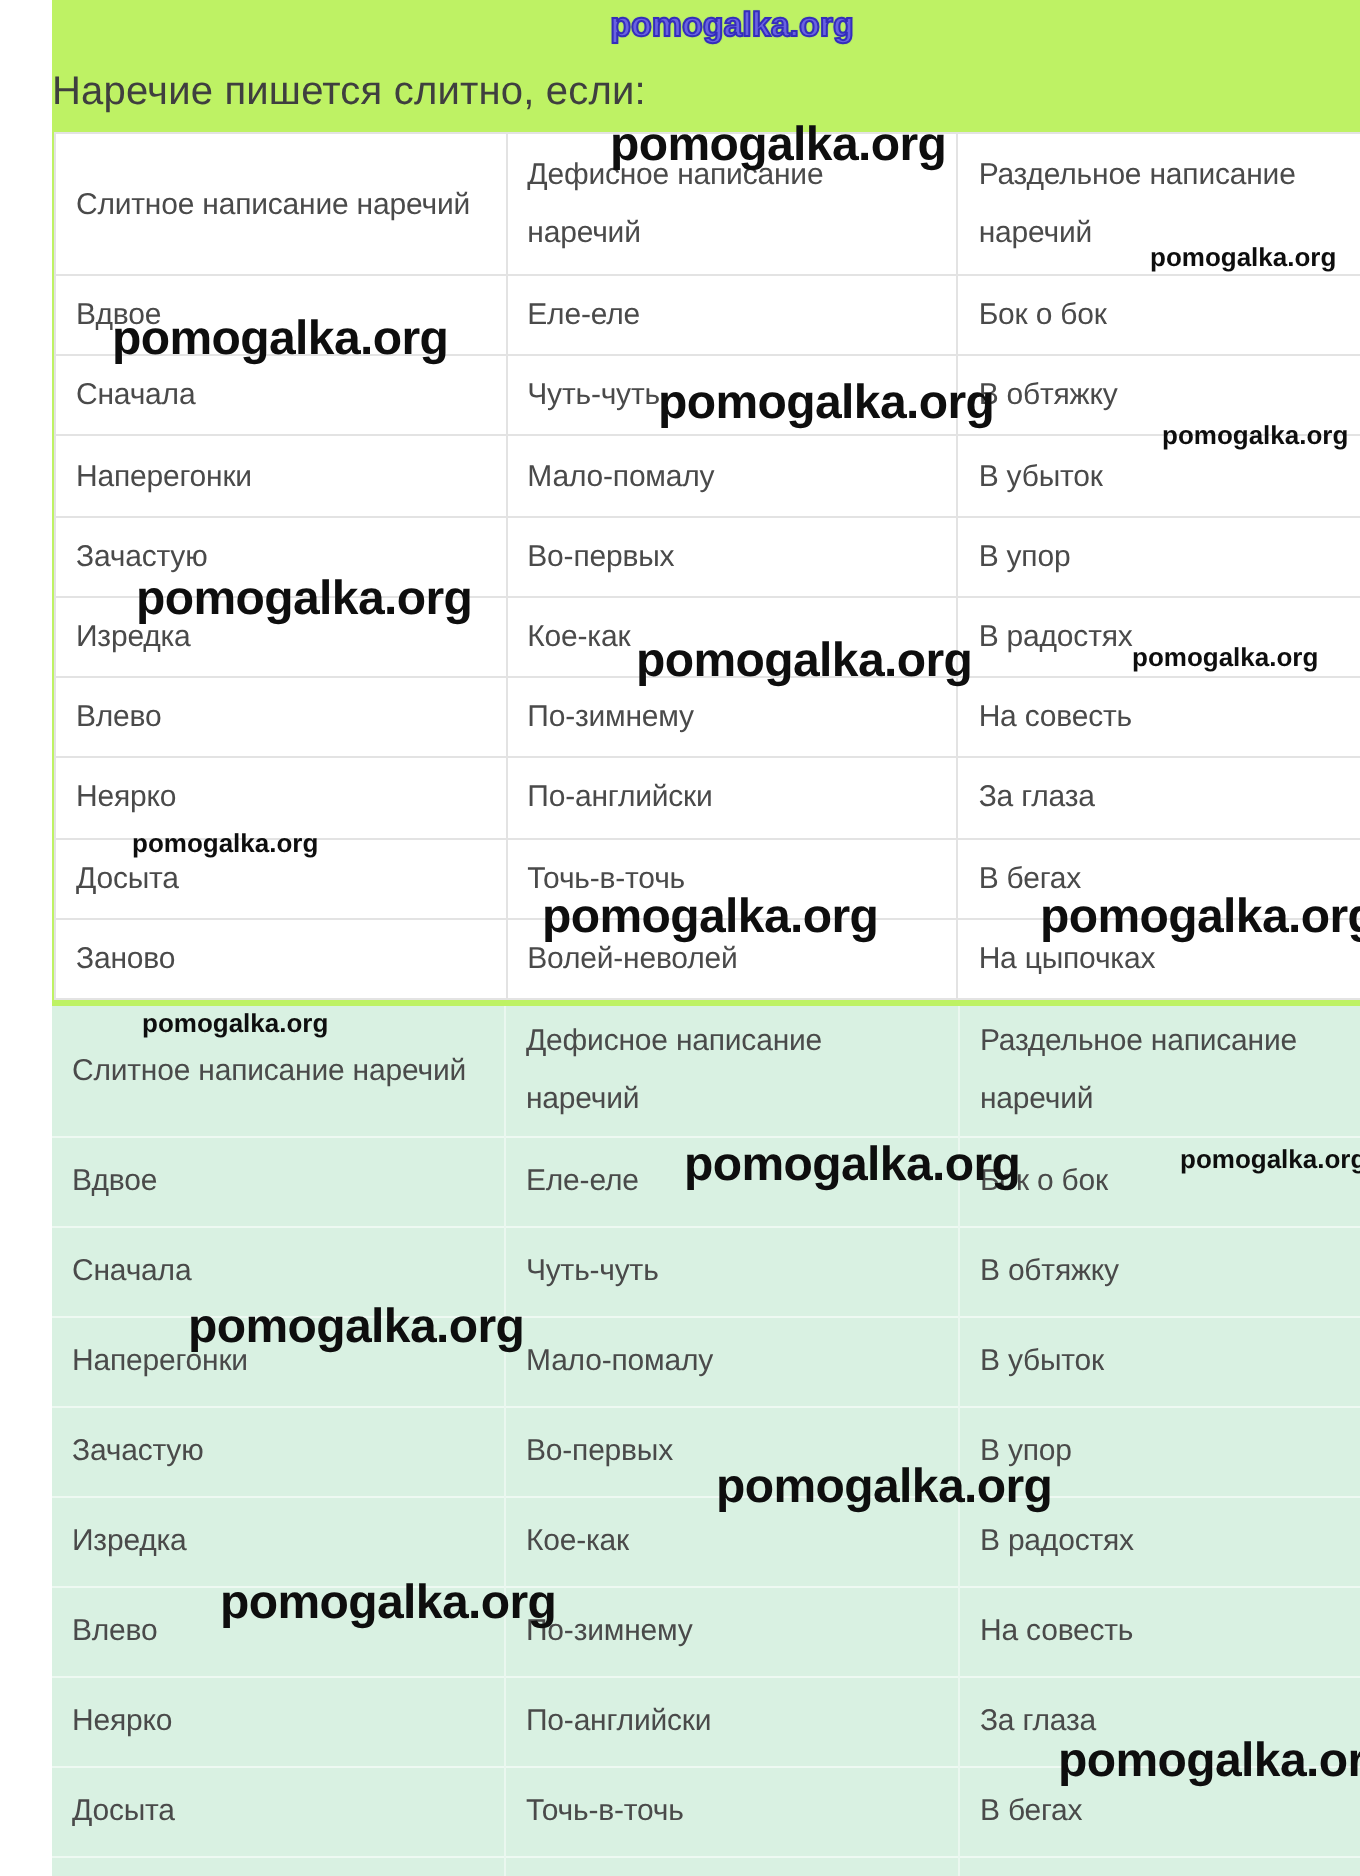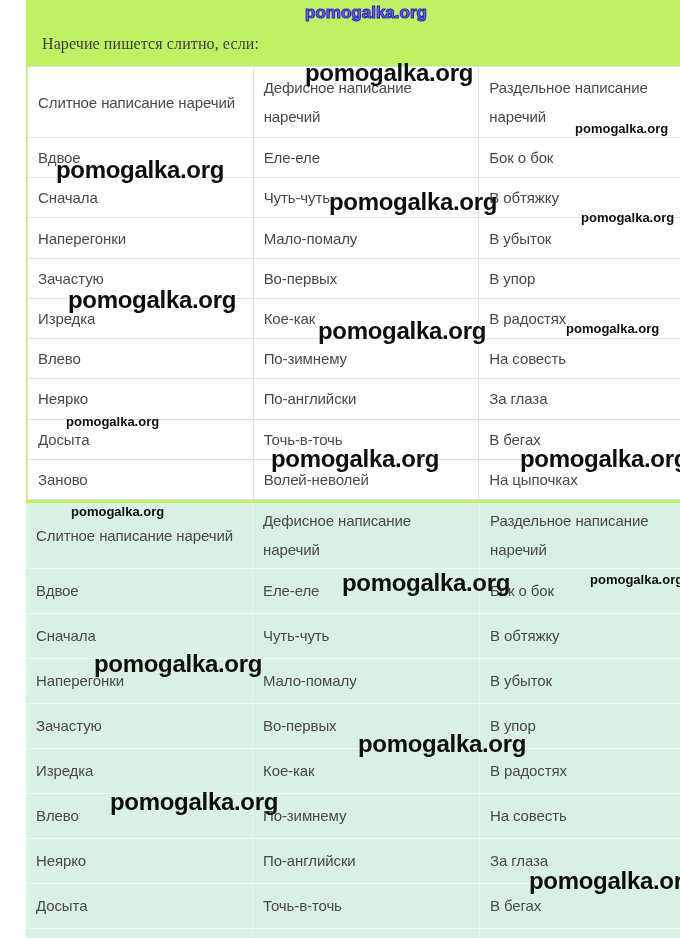--- a/index.html
+++ b/index.html
@@ -9,27 +9,26 @@
     height: 938px;
     overflow: hidden;
     background: #bef264;
     font-family: "Liberation Sans", "DejaVu Sans", sans-serif;
     margin-left: 26px;
   }
 
   
   .heading {
     position: absolute;
-    left: 16px;
+    left: 0;
     top: 35px;
-    font-size: 16px;
+    font-size: 20px;
     font-weight: 400;
     color: #3f3f3f;
     letter-spacing: 0.1px;
-    font-family: Liberation Serif, serif;
   }
 
   
   table.tbl {
     border-collapse: collapse;
     table-layout: fixed;
     position: absolute;
     padding-left: 16px;
   }
   table.tbl td {

